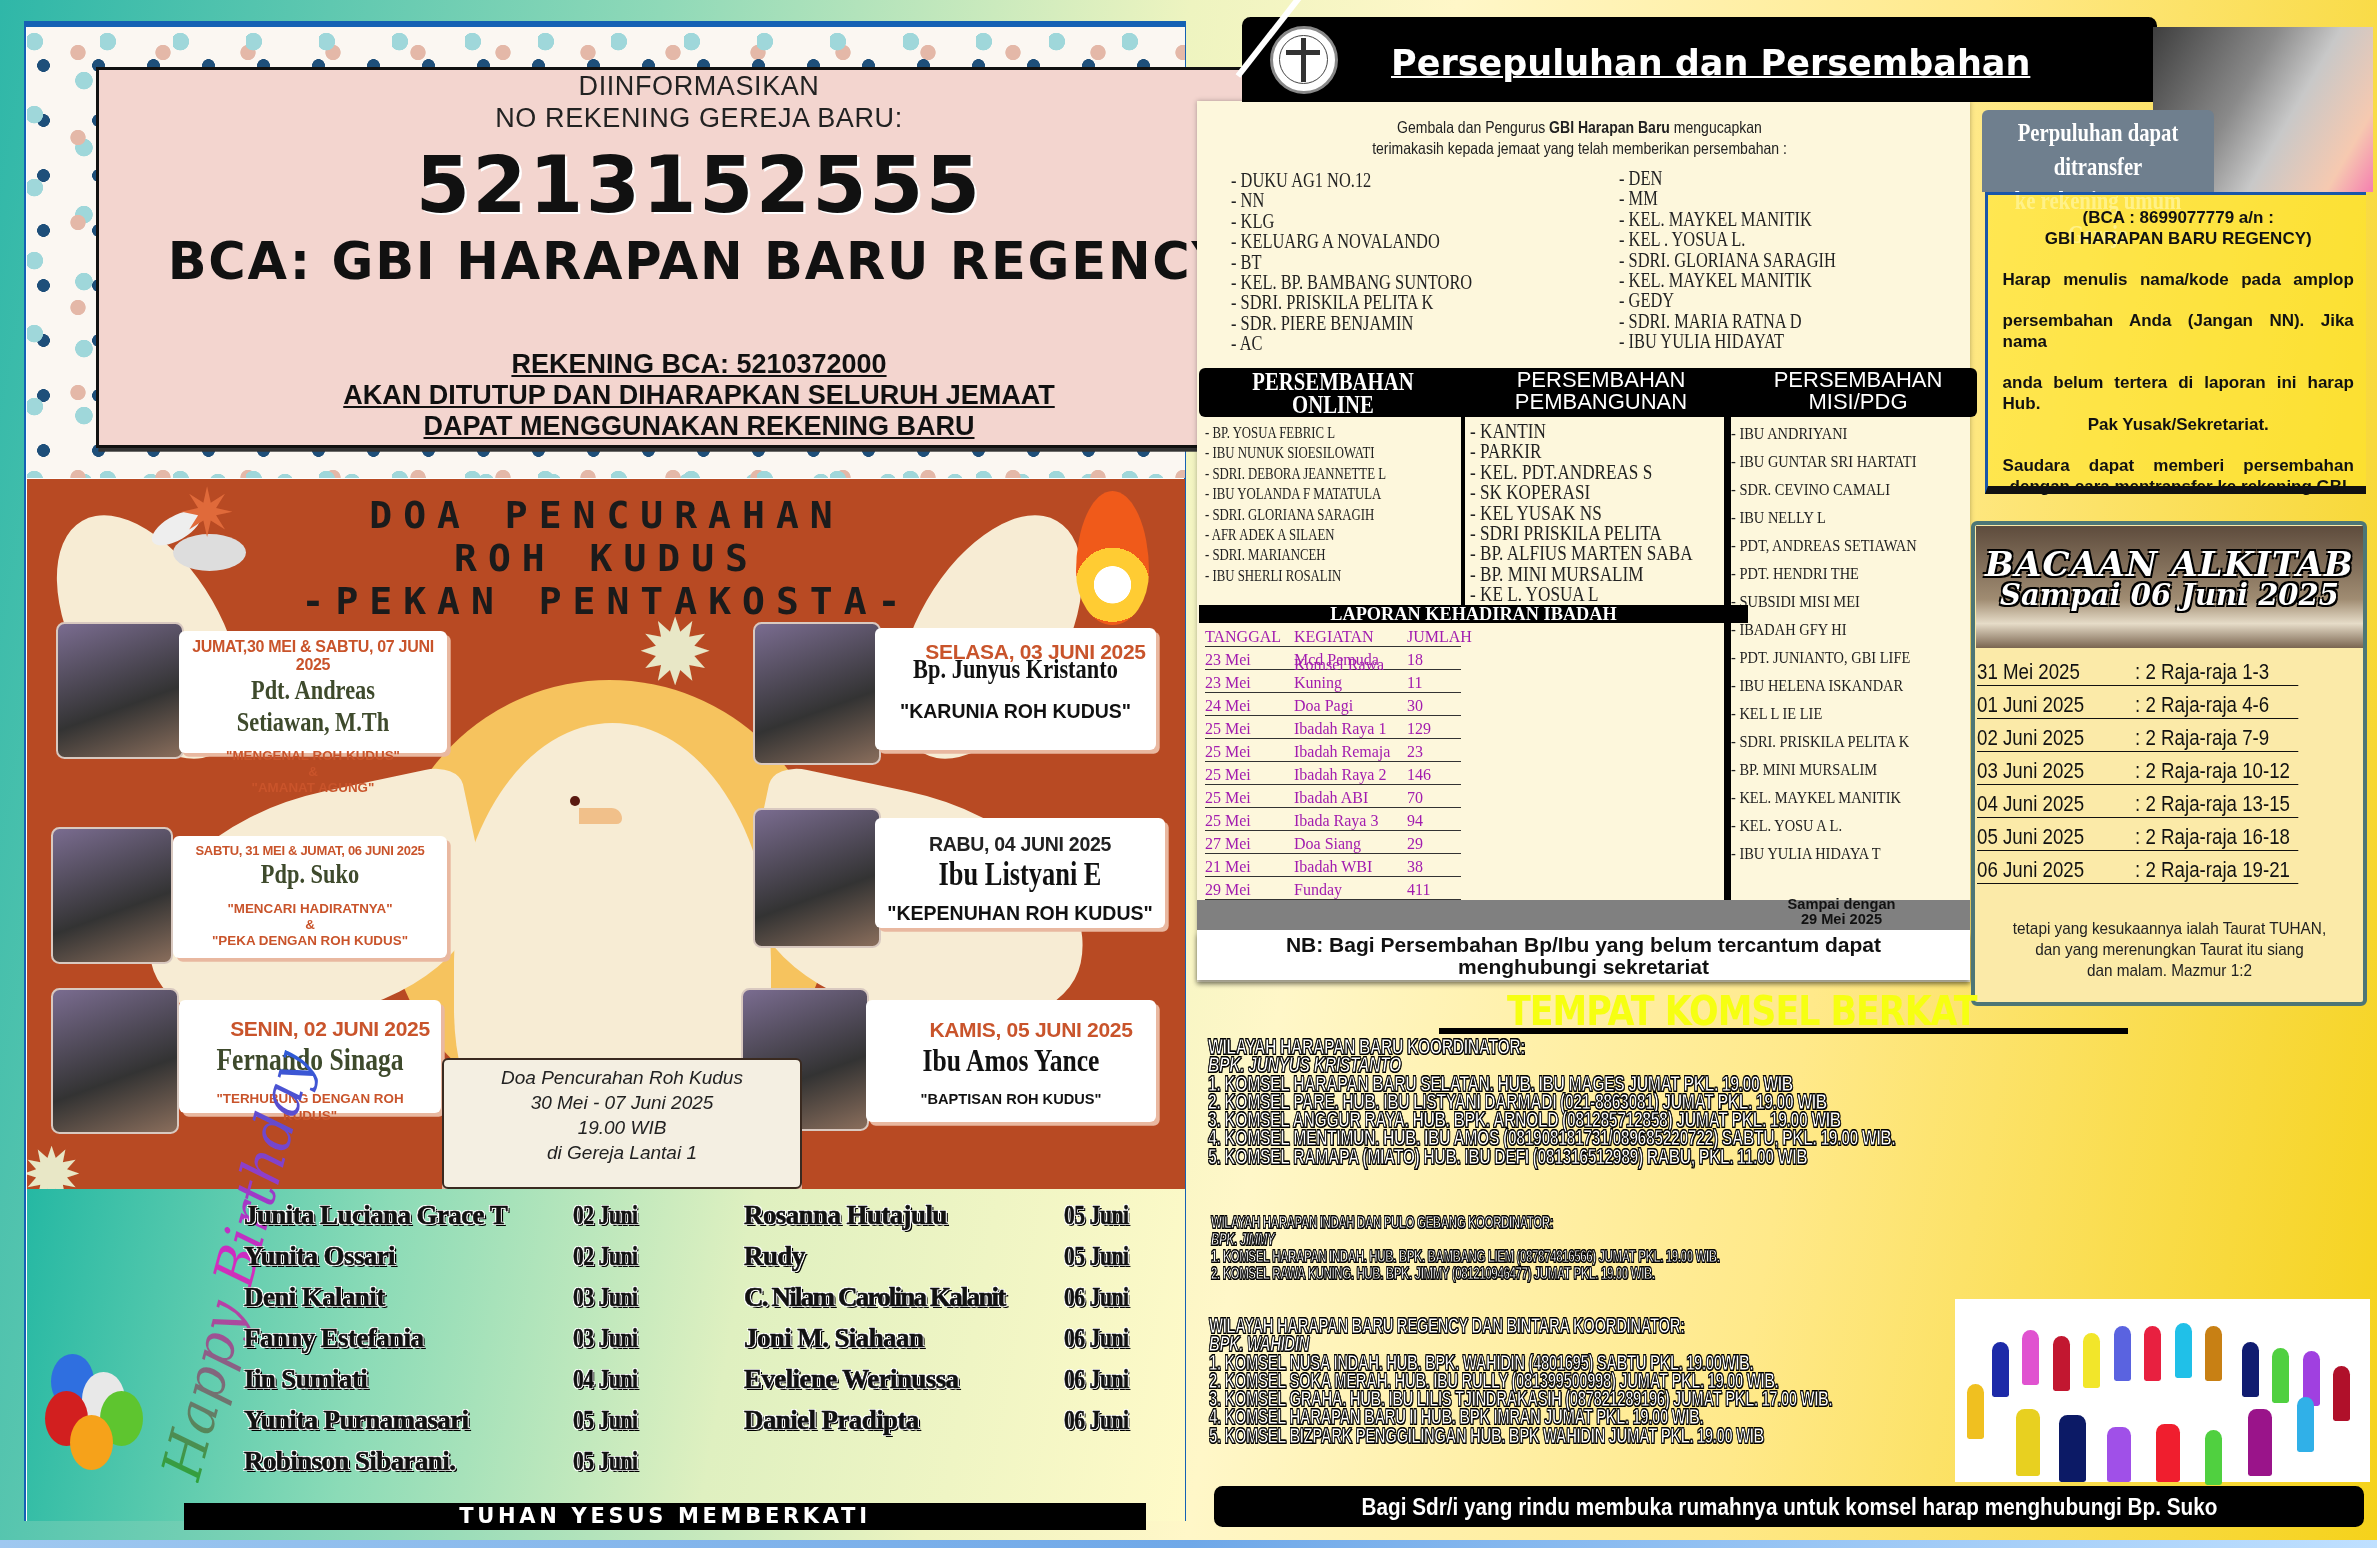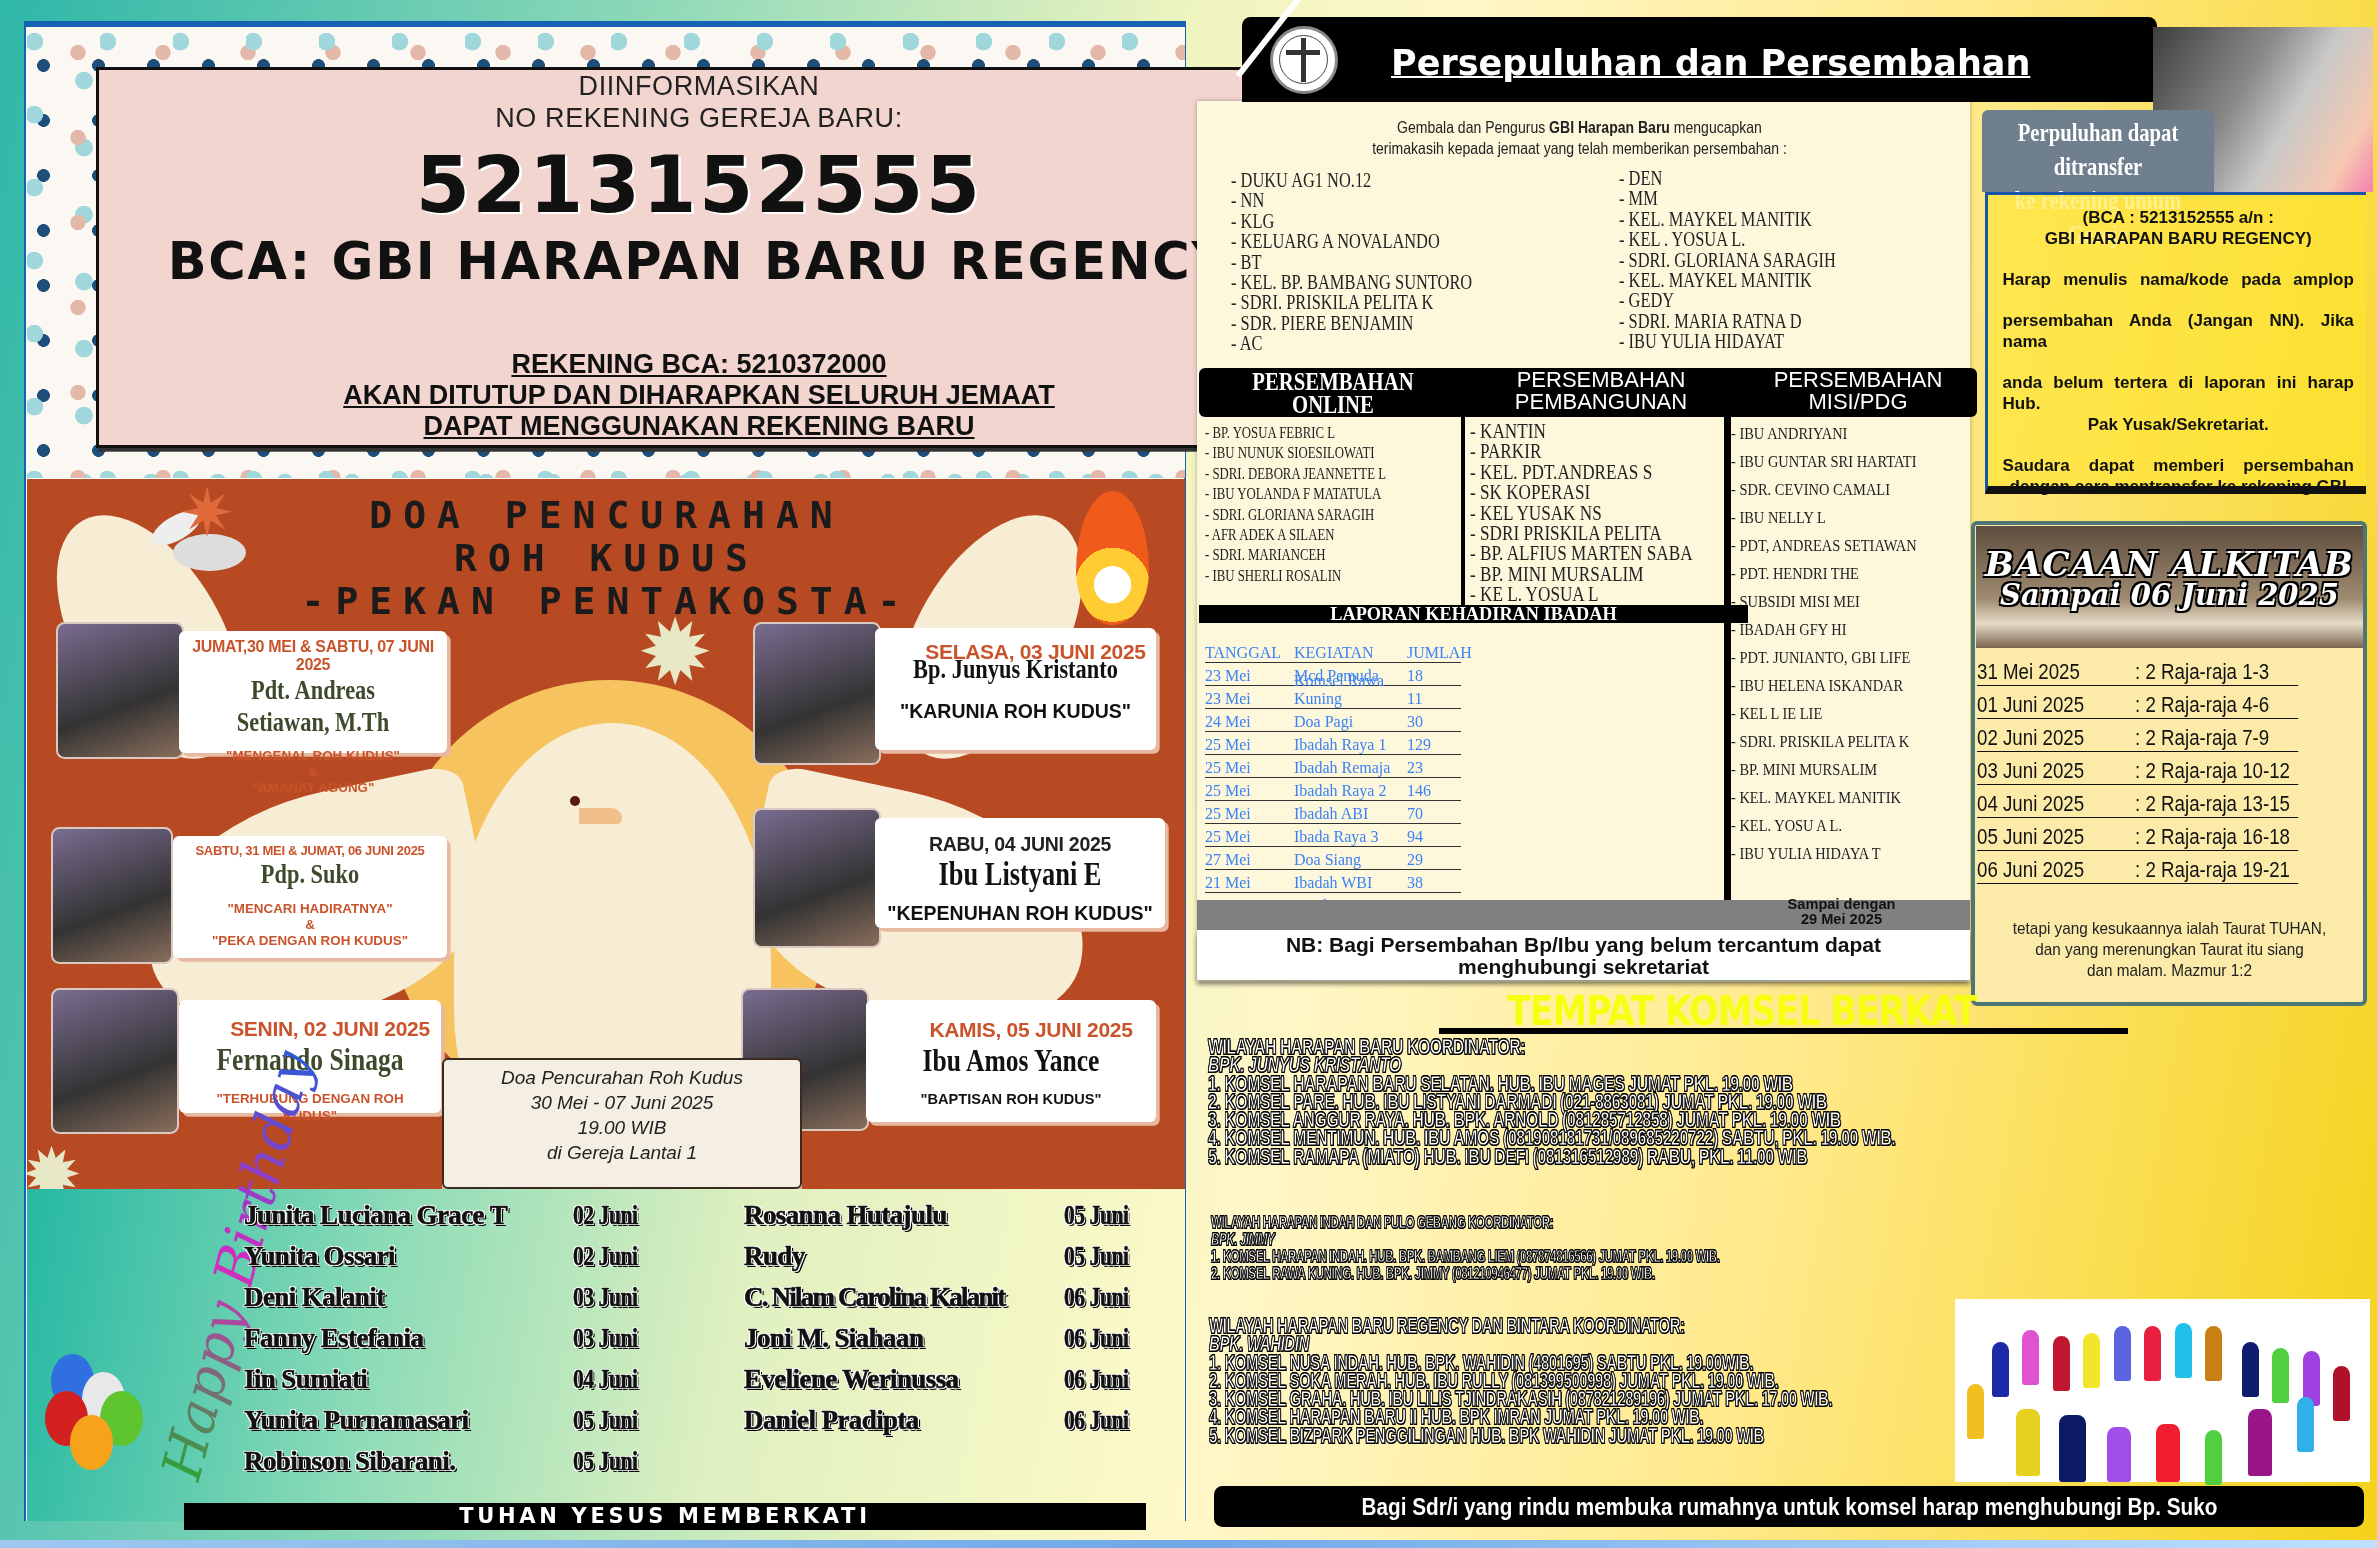--- a/index.html
+++ b/index.html
@@ -72,21 +72,21 @@
 
   .thanks-panel { left: 1197px; top: 101px; width: 773px; height: 881px; background: #fdf7dc; box-shadow: 0 0 4.9px rgba(0,0,0,0.3); }
   .thanks-intro { left: 1232px; top: 117px; width: 695px; text-align: center; font-size: 16.5px; color: #222; line-height: 21px; transform: scaleX(0.85); }
   .thanks-list { font-family: "Liberation Serif", serif; font-size: 20px; color: #222; line-height: 20.4px; transform: scaleX(0.82); transform-origin: left; white-space: nowrap; }
   .cat-head { left: 1199px; top: 368px; width: 778px; height: 49px; background: #000; border-radius: 6.1px; }
   .cat-title { color: #fff; text-align: center; line-height: 22px; font-size: 22px; }
   .cat-title.serif { font-family: "Liberation Serif", serif; font-weight: bold; font-size: 24.4px; line-height: 23px; transform: scaleX(0.85); }
   .cat-list { font-family: "Liberation Serif", serif; color: #222; white-space: nowrap; transform-origin: left; }
   .divider { background: #000; }
   .att-head { left: 1199px; top: 605px; width: 549px; height: 18.3px; background: #000; color: #fff; font-family: "Liberation Serif", serif; font-weight: bold; font-size: 18.3px; text-align: center; line-height: 18.3px; }
-  .att-table { left: 1205px; top: 624px; width: 256px; font-family: "Liberation Serif", serif; font-size: 16px; color: #3b82f6; margin-top: 16px; }
+  .att-table { left: 1205px; top: 624px; width: 256px; font-family: "Liberation Serif", serif; font-size: 16px; color: #a21caf; }
   .att-row { display: flex; height: 23px; align-items: flex-end; border-bottom: 1.2px solid #333; }
   .att-row.head { border-bottom: 1.2px solid #333; }
   .att-row span:nth-child(1) { width: 89px; }
   .att-row span:nth-child(2) { width: 113px; }
   .att-row span:nth-child(3) { width: 49px; }
   .gray-strip { left: 1197px; top: 900px; width: 773px; height: 30.5px; background: #808080; }
   .sampai { left: 1750px; top: 897px; width: 183px; text-align: center; font-weight: bold; font-size: 14.6px; color: #111; line-height: 14.6px; }
   .nb { left: 1197px; top: 930px; width: 773px; height: 50px; background: #fff; text-align: center; font-weight: bold; font-size: 21px; color: #111; line-height: 22px; padding-top: 3.7px; box-shadow: 0 4.9px 4.9px rgba(0,0,0,0.4); }
 
   .atm-photo { left: 2153px; top: 27.4px; width: 220px; height: 165px; background: linear-gradient(120deg, #3e3e3e, #8a8a8a 40%, #c8c8c8 60%, #f6c9b0 85%, #f57fb0); }
@@ -407,21 +407,21 @@
   <div>NB: Bagi Persembahan Bp/Ibu yang belum tercantum dapat</div>
   <div>menghubungi sekretariat</div>
 </div>
 
 <div class="abs atm-photo"></div>
 <div class="abs atm-banner">
   <div style="transform:scaleX(0.85);transform-origin:center;">Perpuluhan dapat ditransfer</div>
   <div style="transform:scaleX(0.85);transform-origin:center;">ke rekening umum Gereja</div>
 </div>
 <div class="abs transfer-box">
-  <div class="c">(BCA : 5213152555 a/n :</div>
+  <div class="c">(BCA : 8699077779 a/n :</div>
   <div class="c">GBI HARAPAN BARU REGENCY)</div>
   <div class="j">Harap menulis nama/kode pada amplop</div>
   <div class="j">persembahan Anda (Jangan NN). Jika nama</div>
   <div class="j">anda belum tertera di laporan ini harap  Hub.</div>
   <div class="c">Pak Yusak/Sekretariat.</div>
   <div class="j">Saudara dapat memberi persembahan</div>
   <div class="c">dengan cara mentransfer ke rekening GBI</div>
   <div class="j">Harapan Baru atau Via Mesin EDC setiap hari</div>
   <div class="c">minggu.</div>
 </div>

